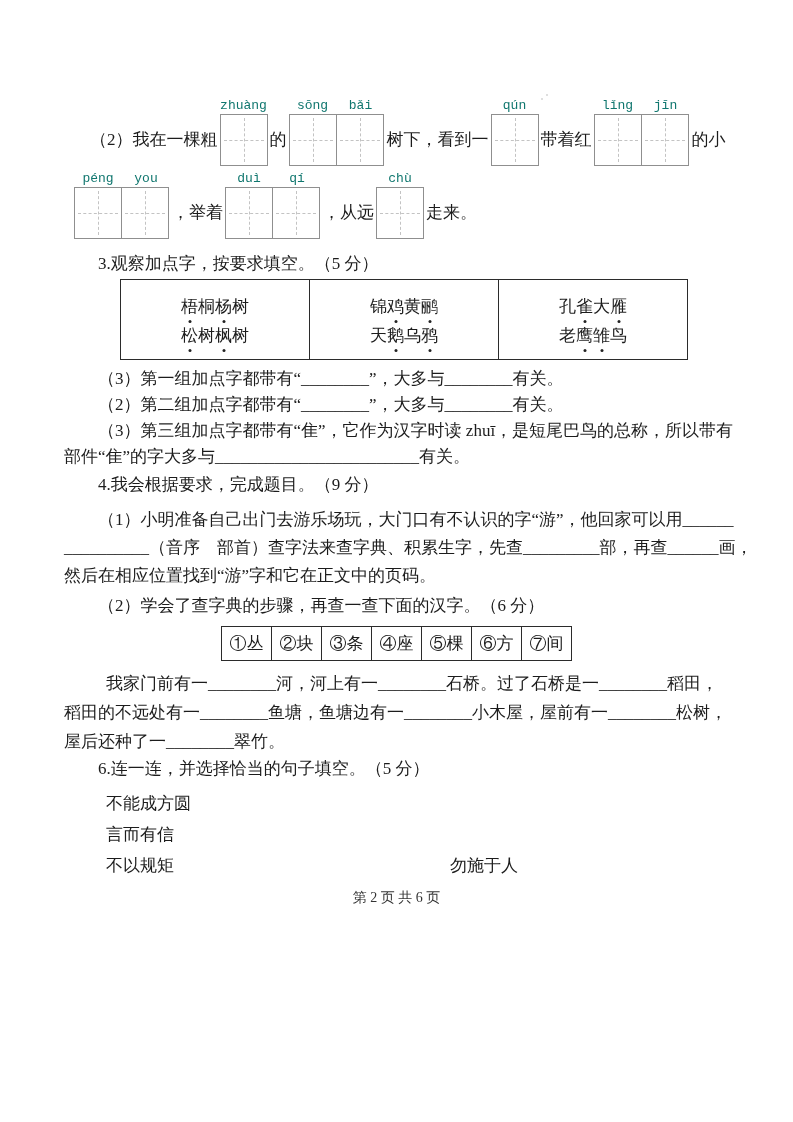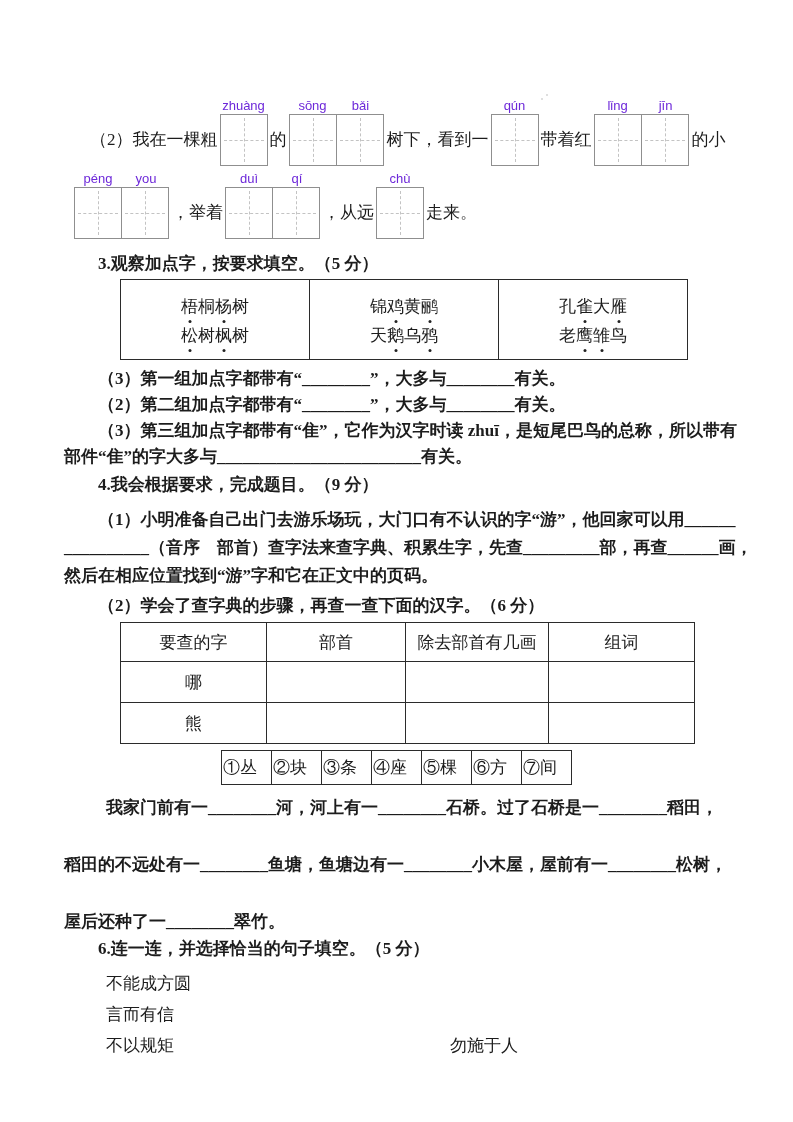--- a/index.html
+++ b/index.html
@@ -8,28 +8,28 @@
     width:793px; height:1122px;
     margin:0 auto;
     box-sizing:border-box;
     padding:0 64px;
     background:#ffffff;
     color:#1c1c1c;
     font-family:"Liberation Serif","DejaVu Serif",serif;
     font-size:17px;
     overflow:hidden;
   }
-  .line { white-space:nowrap;font-weight:bold; }
+  .line { white-space:nowrap; }
 
   
   .dict-row { display:flex; align-items:flex-start; }
   .dtext { line-height:52px; margin-top:16px; white-space:pre; }
   .pgroup { display:inline-flex; flex-direction:column; margin:0 2px; }
   .pyrow { display:flex; height:16px; }
-  .py { width:48px; text-align:center; font-family:Liberation Sans, sans-serif; font-size:13px; line-height:15px; color:#6d28d9; }
+  .py { width:48px; text-align:center; font-family:Liberation Mono, monospace; font-size:13px; line-height:15px; color:#0f766e; }
   .cellrow { display:flex; }
   .cell { width:48px; height:52px; border:1px solid #8f8f8f; position:relative; background:#fff; box-sizing:border-box; }
   .cell + .cell { margin-left:-1px; }
   .cell::before { content:""; position:absolute; top:3px; bottom:3px; left:50%; border-left:1px dashed #c3c3c3; }
   .cell::after  { content:""; position:absolute; left:3px; right:3px; top:50%; border-top:1px dashed #c3c3c3; }
 
   
   .qtitle { margin:14px 0 0 34px; line-height:22px; }
   .item   { margin:0 0 0 34px; line-height:26px; }
   .item.noindent { margin-left:0; }
@@ -47,22 +47,22 @@
   .q4l.first { margin-top:10px; margin-left:34px; }
   .dict-table { border-collapse:collapse; margin:2px 0 0 56px; table-layout:fixed; }
   .dict-table th, .dict-table td { border:1.5px solid #2b2b2b; font-weight:normal; text-align:center; padding:0; }
   .dict-table th { height:38px; }
   .dict-table td { height:40px; }
   .dict-table .c0 { width:145px; } .dict-table .c1 { width:138px; }
   .dict-table .c2 { width:142px; } .dict-table .c3 { width:145px; }
 
   
   .opt-table { border-collapse:collapse; margin:6px auto 0; }
-  .opt-table td { border:1.5px solid #2b2b2b; width:47px; height:31px; }
-  .q5l { line-height:29px;margin-top:28px; }
+  .opt-table td { border:1.5px solid #2b2b2b; width:47px; height:31px; text-align:center; }
+  .q5l { line-height:29px; }
   .q5l.first { margin-top:8px; margin-left:42px; }
 
   
   .match-block { margin-top:8px; }
   .mrow { display:flex; margin-left:42px; line-height:31px; }
   .mleft { width:344px; }
 
   
   .footer { margin-top:8px; text-align:center; font-size:14px; color:#333; }
 
@@ -204,42 +204,20 @@
     <div class="item line">（3）第三组加点字都带有“隹”，它作为汉字时读 zhuī，是短尾巴鸟的总称，所以带有</div>
     <div class="item noindent line">部件“隹”的字大多与________________________有关。</div>
   </div>
 
   <div class="qtitle line" style="margin-top:4px;">4.我会根据要求，完成题目。（9 分）</div>
   <div class="q4l first line">（1）小明准备自己出门去游乐场玩，大门口有不认识的字“游”，他回家可以用______</div>
   <div class="q4l line">__________（音序　部首）查字法来查字典、积累生字，先查_________部，再查______画，</div>
   <div class="q4l line">然后在相应位置找到“游”字和它在正文中的页码。</div>
   <div class="q4l line" style="margin-top:2px; margin-left:34px;">（2）学会了查字典的步骤，再查一查下面的汉字。（6 分）</div>
 
-  <table class="dict-table">
-    <tbody>
-        <tr>
-      <th class="c0">要查的字</th>
-      <th class="c1">部首</th>
-      <th class="c2">除去部首有几画</th>
-      <th class="c3">组词</th>
-    </tr>
-    <tr>
-      <td>哪</td>
-      <td></td>
-      <td></td>
-      <td></td>
-    </tr>
-    <tr>
-      <td>熊</td>
-      <td></td>
-      <td></td>
-      <td></td>
-    </tr>
-  </tbody>
-    </table>
 
   <table class="opt-table">
     <tbody>
         <tr>
       <td>①丛</td>
       <td>②块</td>
       <td>③条</td>
       <td>④座</td>
       <td>⑤棵</td>
       <td>⑥方</td>
@@ -258,14 +236,15 @@
     </div>
     <div class="mrow">
       <span class="mright">言而有信</span>
     </div>
     <div class="mrow">
       <span class="mleft">不以规矩</span>
       <span class="mright">勿施于人</span>
     </div>
   </div>
 
+  <div class="footer">第 2 页 共 6 页</div>
 
 </div>
 
 </body></html>

